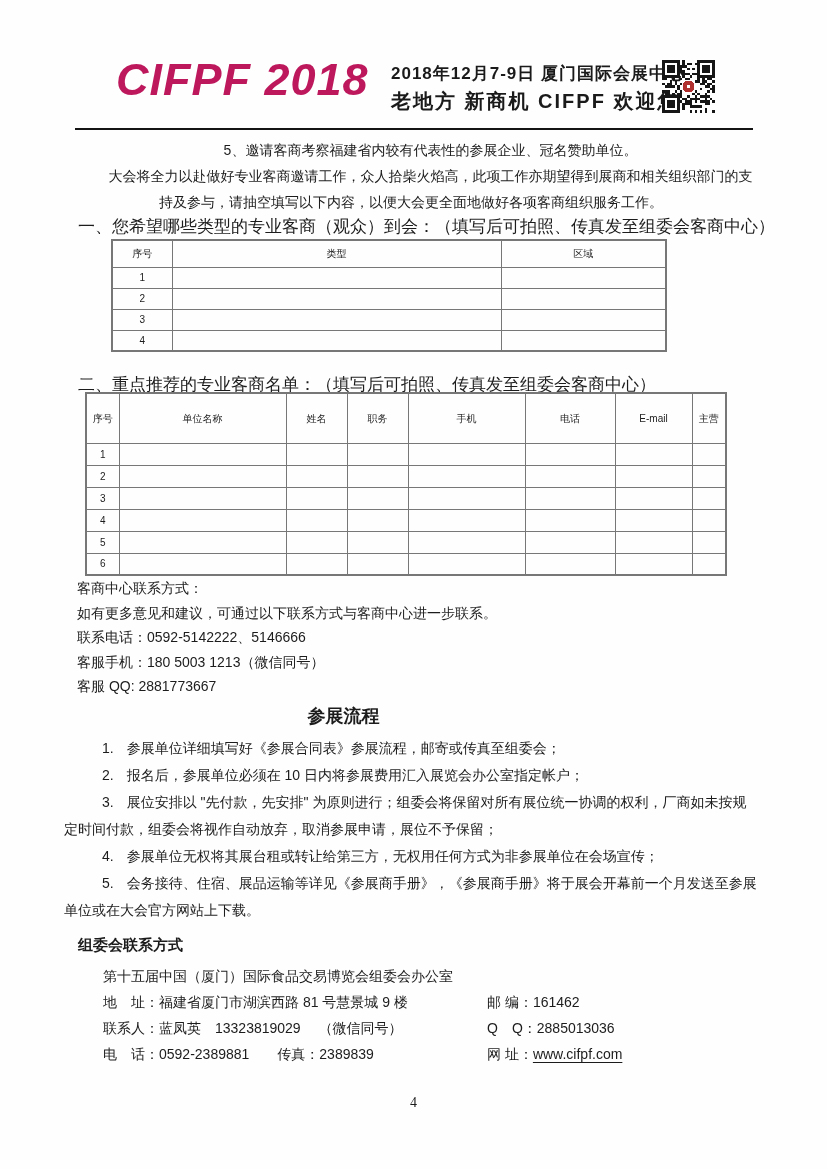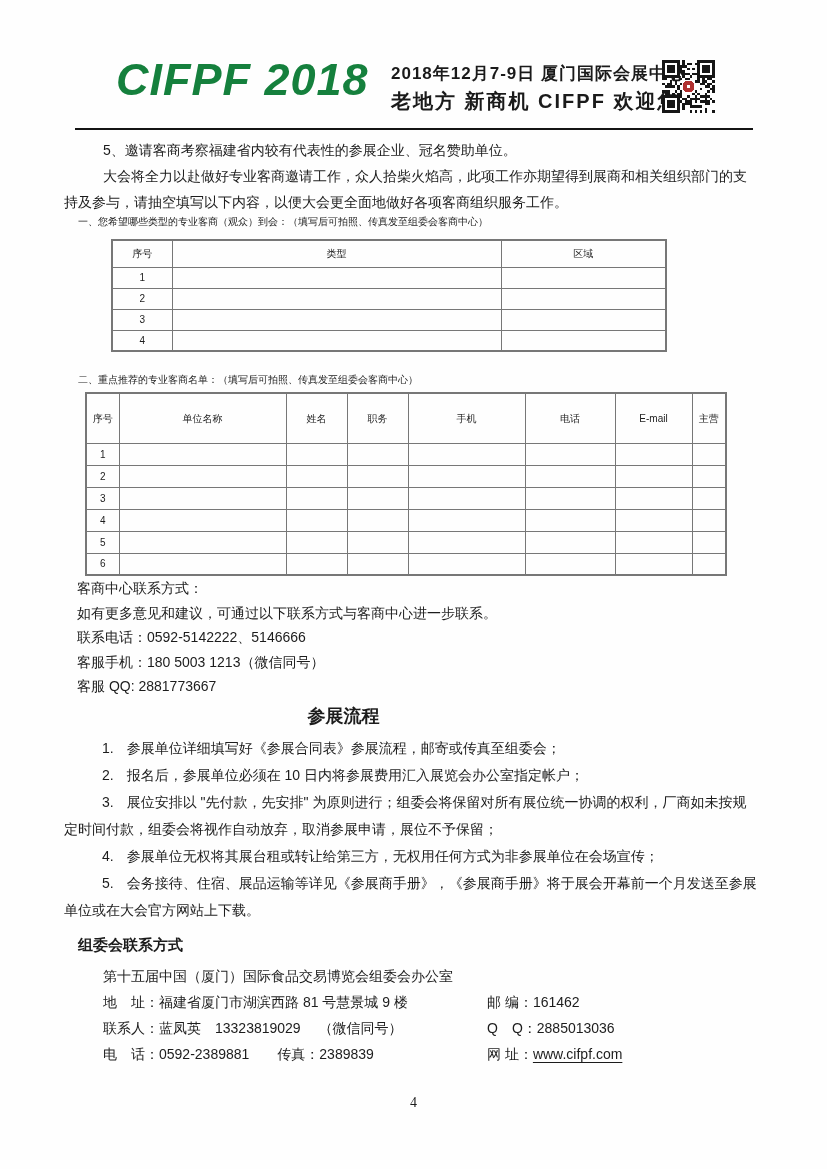--- a/index.html
+++ b/index.html
@@ -10,35 +10,35 @@
     margin: 0 auto;
     background: #fefefe;
     font-family: "Liberation Sans", "DejaVu Sans", sans-serif;
     color: #1c1c1c;
     overflow: hidden;
   }
   
   .logo {
     position: absolute; left: 116px; top: 54px;
     font-size: 45px; font-weight: 800; font-style: italic;
-    letter-spacing: 1px; color: #15803d; white-space: nowrap;
+    letter-spacing: 1px; color: #be185d; white-space: nowrap;
   }
   .header-info { position: absolute; left: 391px; top: 62px; white-space: nowrap; }
   .date-line   { font-size: 17px; font-weight: 600; letter-spacing: 1px; color: #1a1a1a; }
   .slogan-line { font-size: 20px; font-weight: 600; letter-spacing: 2px; margin-top: 3px; color: #1a1a1a; }
   .qr-box { position: absolute; left: 660px; top: 60px; width: 57px; height: 53px; }
   .rule { position: absolute; left: 75px; top: 128px; width: 678px; height: 2px; background: #141414; }
 
   
   .intro { position: absolute; left: 64px; top: 137px; width: 694px;
            font-size: 14px; line-height: 26px; }
-  .intro p { text-indent: 39px; }
-
-  
-  .sec-title { position: absolute; font-size: 10px; white-space: nowrap; }
+  .intro p { text-indent: 39px; text-align: center; }
+
+  
+  .sec-title { position: absolute; font-size: 17px; white-space: nowrap; }
   .sec1-title { left: 78px; top: 215px; }
   .sec2-title { left: 78px; top: 373px; }
 
   
   table { border-collapse: collapse; table-layout: fixed; position: absolute;
           font-size: 10px; margin-left: 40px; }
   td { border: 1px solid #777; text-align: center; vertical-align: middle;
        padding: 0; overflow: hidden; }
   table.t1 { left: 71px; top: 239px; border: 2px solid #777; }
   table.t2 { left: 45px; top: 392px; border: 2px solid #777; }

